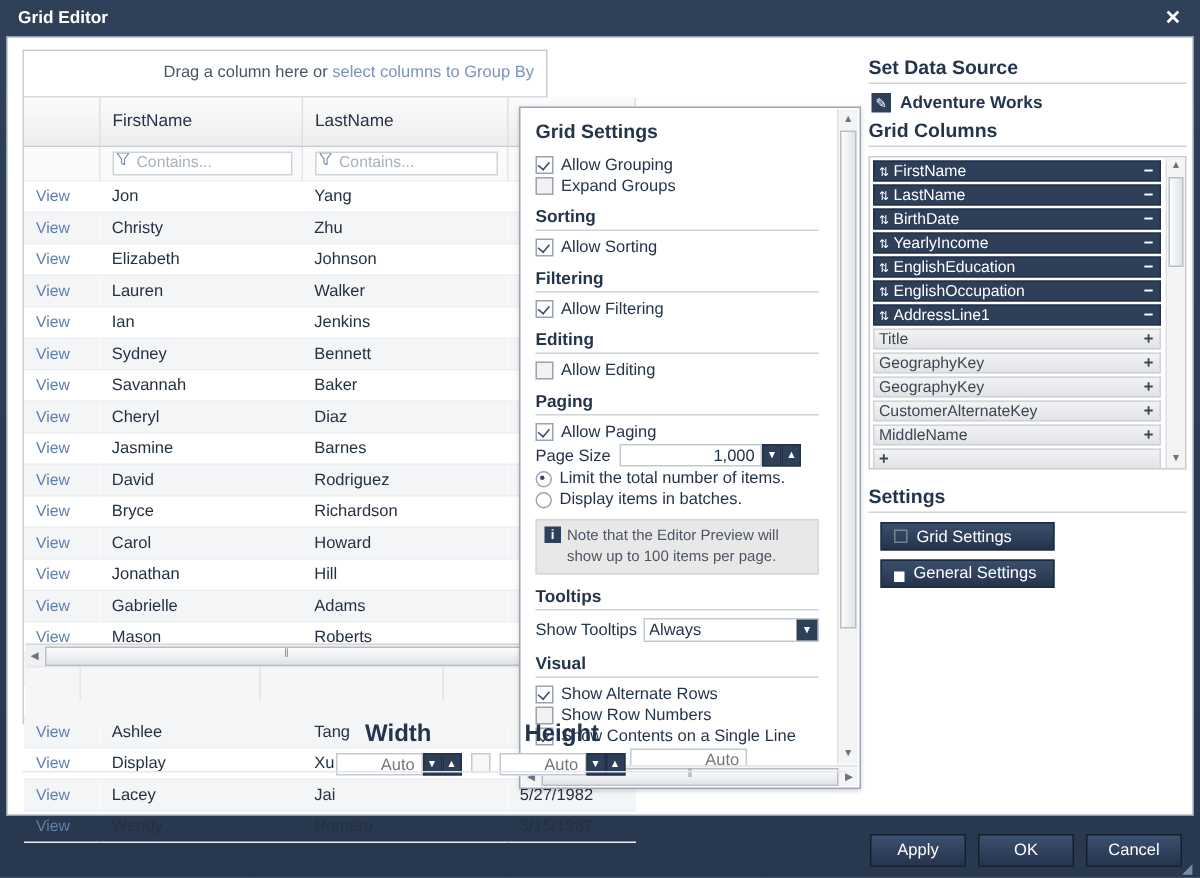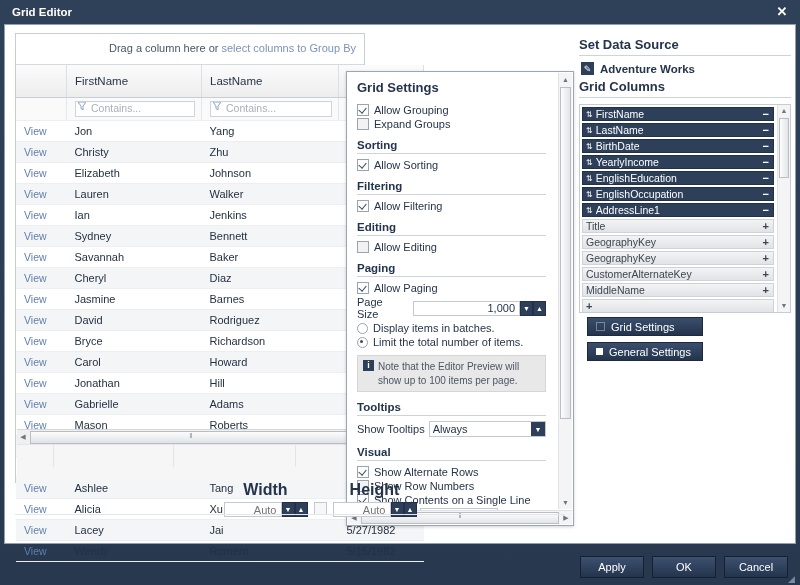--- a/index.html
+++ b/index.html
@@ -120,21 +120,21 @@
   #cols-vscroll{position:absolute;right:0;top:0;bottom:0;width:13px;background:#f4f4f4;
     border-left:1px solid #dfe2e6;box-sizing:border-box;}
   #cols-vscroll .sarrow{height:12px;text-align:center;font-size:7px;color:#6b7480;line-height:12px;}
   #cols-vthumb{position:absolute;left:1px;right:1px;top:13px;height:58px;border:1px solid #b9bec6;
     background-image:linear-gradient(90deg,#fdfdfd 0%,#e1e4e8 100%);}
   .dark-btn{background:#2d3f59;background-image:linear-gradient(180deg,#3a4e6c 0%,#24344c 100%);
     color:#ffffff;border:1px solid #1d2a3e;font-size:11px;padding:3px 8px;
     display:flex;align-items:center;gap:6px;cursor:pointer;box-sizing:border-box;
     font-family:"Liberation Sans",sans-serif;}
   #btn-grid-settings{width:116px;height:19px;margin:4px 0 0 8px;}
-  #btn-general-settings{width:116px;height:19px;margin:6px 0 0 8px;}
+  #btn-general-settings{width:116px;height:19px;margin:6px 0 0 8px;align-items:flex-end;}
   .btn-dot{width:7px;height:7px;background:#ffffff;flex:none;}
   .btn-dot.hollow{background:transparent;border:1px solid rgba(255,255,255,.35);}
   
   #size-row{position:absolute;left:10px;bottom:18px;width:550px;height:44px;}
   #size-inner{display:flex;justify-content:center;gap:0;align-items:flex-start;margin-left:60px;}
   .size-group{display:flex;flex-direction:column;align-items:center;}
   .size-lab{font-size:16px;font-weight:bold;color:#24344c;margin-bottom:3px;}
   .size-ctl{display:flex;align-items:center;}
   .size-ctl input{width:58px;height:15px;border:1px solid #c3c9d1;font-size:11px;
     text-align:right;padding:0 4px;color:#b4bac2;box-sizing:border-box;
@@ -310,21 +310,21 @@
               <td>2/22/1983</td>
             </tr>
             <tr class="alt">
               <td class="view"><a>View</a></td>
               <td>Ashlee</td>
               <td>Tang</td>
               <td>8/4/1982</td>
             </tr>
             <tr>
               <td class="view"><a>View</a></td>
-              <td>Alicia</td>
+              <td>Display</td>
               <td>Xu</td>
               <td>4/1/1982</td>
             </tr>
             <tr class="alt">
               <td class="view"><a>View</a></td>
               <td>Lacey</td>
               <td>Jai</td>
               <td>5/27/1982</td>
             </tr>
             <tr>
@@ -383,32 +383,32 @@
         </div>
 
         <div class="sec-h">Paging</div>
         <div class="row">
           <span class="cb on"></span>
           <span>Allow Paging</span>
         </div>
         <div class="row">
           <span style="margin-right:6px">Page Size</span>
           <span class="spin">
-            <input type="text" style="width: 107px; padding-left: 16px;" value="1,000">
+            <input type="text" style="width: 95px; padding-left: 16px;" value="1,000">
             <span class="spinbtn">▼</span>
             <span class="spinbtn">▲</span>
           </span>
         </div>
         <div class="row">
+          <span class="rb on"></span>
+          <span>Limit the total number of items.</span>
+        </div>
+        <div class="row">
           <span class="rb"></span>
           <span>Display items in batches.</span>
-        </div>
-        <div class="row">
-          <span class="rb on"></span>
-          <span>Limit the total number of items.</span>
         </div>
         <div class="note">
           <span class="i">i</span>
           <span>Note that the Editor Preview will show up to 100 items per page.</span>
         </div>
 
         <div class="sec-h">Tooltips</div>
         <div class="row">
           <span style="margin-right:4px">Show Tooltips</span>
           <span class="selwrap">
@@ -522,20 +522,21 @@
               <span class="act">+</span>
             </div>
           </div>
         <div id="cols-vscroll">
           <div class="sarrow">▲</div>
           <div id="cols-vthumb"></div>
           <div class="sarrow" style="position:absolute;bottom:0;left:0;right:0">▼</div>
         </div>
       </div>
 
+      <div class="r-title" style="margin-top:10px">Settings</div>
       <div class="dark-btn" id="btn-grid-settings">
         <span class="btn-dot hollow"></span>
         <span>Grid Settings</span>
       </div>
       <div class="dark-btn" id="btn-general-settings">
         <span class="btn-dot"></span>
         <span>General Settings</span>
       </div>
     </div>
 

